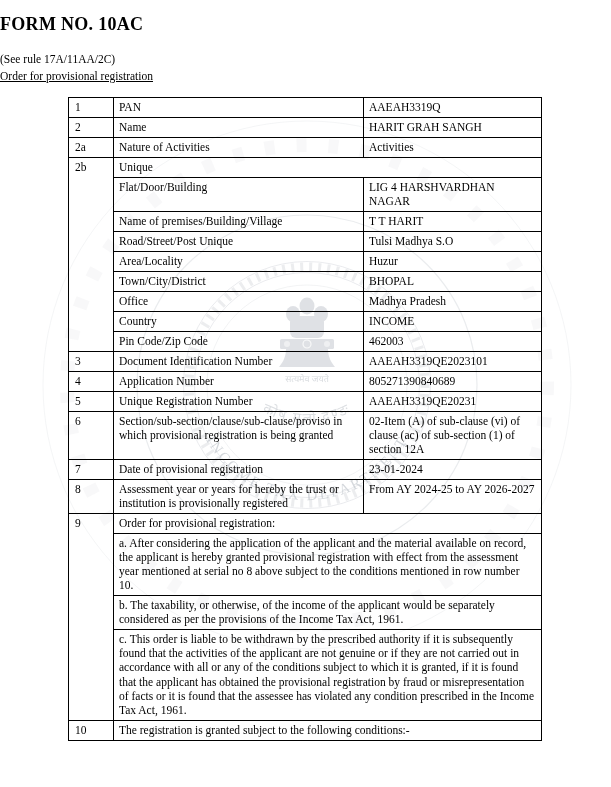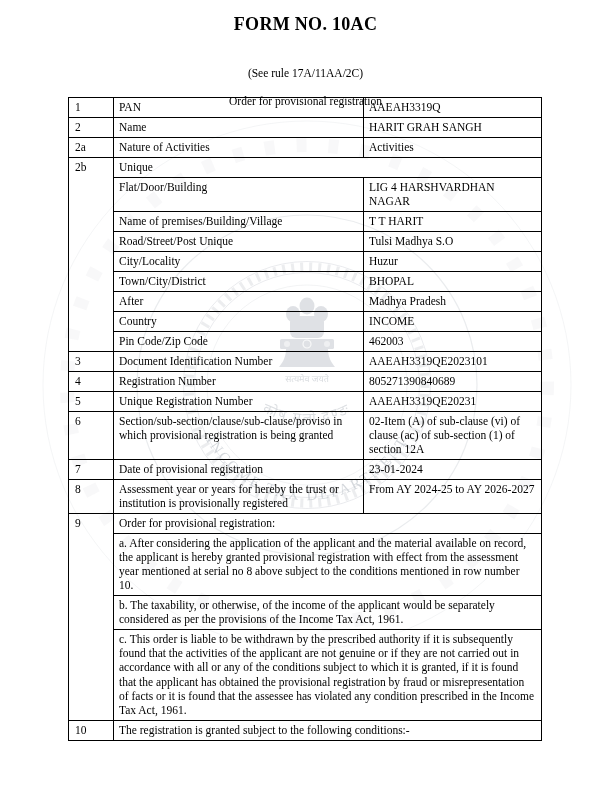--- a/index.html
+++ b/index.html
@@ -1,23 +1,23 @@
 <!DOCTYPE html>
 <html><head>
 <meta charset="utf-8">
 <style>
   html,body{margin:0;padding:0;}
   body{
     width:611px;height:787px;background:#ffffff;position:relative;
     font-family:"Liberation Serif", serif;color:#000;overflow:hidden;
   }
-  .hdr{position:absolute;left:0;top:0;width:611px;text-align:center;z-index:2;}
+  .hdr{position:absolute;left:0;top:0;width:611px;z-index:2;}
   .hdr .title{font-size:18px;font-weight:bold;margin-top:14px;letter-spacing:.3px;}
-  .hdr .rule{font-size:11.5px;margin-top:32px;}
-  .hdr .orderline{font-size:11.5px;margin-top:16px;}
+  .hdr .rule{font-size:11.5px;margin-top:18px;}
+  .hdr .orderline{font-size:11.5px;margin-top:5px;text-decoration:underline;}
   .wm{position:absolute;left:0;top:0;z-index:1;pointer-events:none;}
   table.reg{
     position:absolute;left:68px;top:97px;width:473px;z-index:2;
     border-collapse:collapse;font-size:11.5px;line-height:1.22;
     background:transparent;table-layout:fixed;
   }
   col.c-sn{width:45px;} col.c-label{width:250px;} col.c-value{width:178px;}
   td{
     border:1px solid #000;vertical-align:top;background:transparent;
     padding:2px 5px 3px 5px;word-wrap:break-word;
@@ -101,47 +101,47 @@
     </tr>
     <tr>
       <td>Name of premises/Building/Village</td>
       <td>T T HARIT</td>
     </tr>
     <tr>
       <td>Road/Street/Post Unique</td>
       <td>Tulsi Madhya S.O</td>
     </tr>
     <tr>
-      <td>City/Locality</td>
+      <td>Area/Locality</td>
       <td>Huzur</td>
     </tr>
     <tr>
       <td>Town/City/District</td>
       <td>BHOPAL</td>
     </tr>
     <tr>
-      <td>After</td>
+      <td>Office</td>
       <td>Madhya Pradesh</td>
     </tr>
     <tr>
       <td>Country</td>
       <td>INCOME</td>
     </tr>
     <tr>
       <td>Pin Code/Zip Code</td>
       <td>462003</td>
     </tr>
     <tr>
       <td class="sn">3</td>
       <td>Document Identification Number</td>
       <td>AAEAH3319QE2023101</td>
     </tr>
     <tr>
       <td class="sn">4</td>
-      <td>Registration Number</td>
+      <td>Application Number</td>
       <td>805271390840689</td>
     </tr>
     <tr>
       <td class="sn">5</td>
       <td>Unique Registration Number</td>
       <td>AAEAH3319QE20231</td>
     </tr>
     <tr>
       <td class="sn">6</td>
       <td>Section/sub-section/clause/sub-clause/proviso in which provisional registration is being granted</td>

